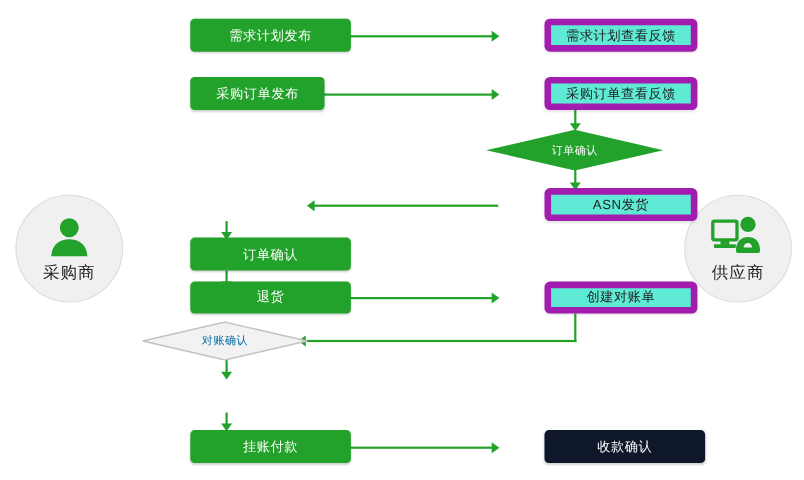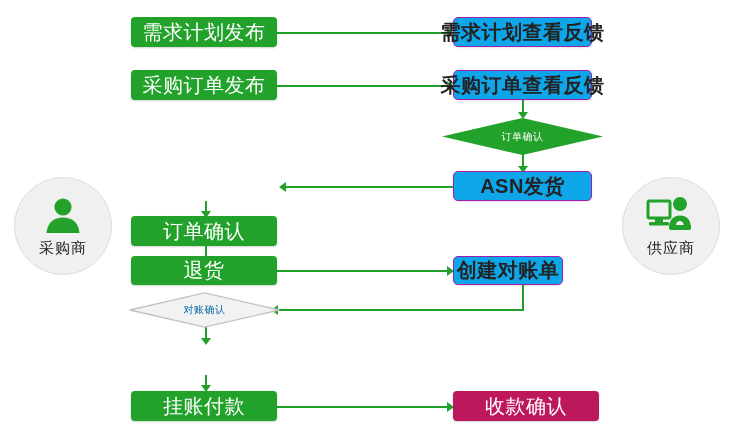--- a/index.html
+++ b/index.html
@@ -9,44 +9,44 @@
     font-family:"Liberation Sans","DejaVu Sans",sans-serif;
     overflow:hidden;
   }
   #canvas{position:relative;width:731px;height:436px;}
 
   
   .node{
     position:absolute;
     box-sizing:border-box;
     display:flex;align-items:center;justify-content:center;
-    font-size:20px;
+    font-size:12px;
     letter-spacing:.5px;
     z-index:3;
     white-space:nowrap;
+    margin-left:42px;
   }
   .node.green{
     background:#22a22a;
     color:#ffffff;
     border-radius:4px;
     box-shadow:0 1px 2px rgba(0,0,0,.18);
   }
   .node.orange{
-    background:#be185d;
+    background:#0f172a;
     color:#ffffff;
     border-radius:4px;
     box-shadow:0 1px 2px rgba(0,0,0,.18);
   }
   .node.plain{
-    background:#0ea5e9;
+    background:#5eead4;
     color:#222222;
-    border:1px solid #a21caf;
+    border:6px solid #a21caf;
     border-radius:5px;
     box-shadow:0 1px 2px rgba(0,0,0,.10);
-    font-weight:bold;
   }
 
   
   .diamond{
     position:absolute;
     z-index:3;
   }
   .diamond .dlabel{
     position:absolute;
     left:0;top:0;width:100%;height:100%;
@@ -153,21 +153,21 @@
   </div>
 
   <div class="node green" style="left:131px;top:17px;width:146px;height:30px;">
     <span>需求计划发布</span>
   </div>
 
   <div class="node plain" style="left:453px;top:17px;width:139px;height:30px;">
     <span>需求计划查看反馈</span>
   </div>
 
-  <div class="node green" style="left:131px;top:70px;width:146px;height:30px;">
+  <div class="node green" style="left:131px;top:70px;width:122px;height:30px;">
     <span>采购订单发布</span>
   </div>
 
   <div class="node plain" style="left:453px;top:70px;width:139px;height:30px;">
     <span>采购订单查看反馈</span>
   </div>
 
   <div class="diamond green" style="left:442px;top:118px;width:161px;height:37px;">
     <svg width="161" height="37" viewBox="0 0 161 37">
       <polygon points="80.5,0 161,18.5 80.5,37 0,18.5" fill="#22a22a"></polygon>
@@ -181,21 +181,21 @@
 
 
   <div class="node green" style="left:131px;top:216px;width:146px;height:30px;">
     <span>订单确认</span>
   </div>
 
   <div class="node green" style="left:131px;top:256px;width:146px;height:29px;">
     <span>退货</span>
   </div>
 
-  <div class="node plain" style="left:453px;top:256px;width:110px;height:29px;">
+  <div class="node plain" style="left:453px;top:256px;width:139px;height:29px;">
     <span>创建对账单</span>
   </div>
 
   <div class="diamond plain" style="left:129px;top:292px;width:151px;height:36px;">
     <svg width="151" height="36" viewBox="0 0 151 36">
       <polygon points="75.5,0.8 150.2,18 75.5,35.2 0.8,18" fill="#f2f2f2" stroke="#c2c2c2" stroke-width="1.3"></polygon>
     </svg>
     <span class="dlabel">对账确认</span>
   </div>
 

